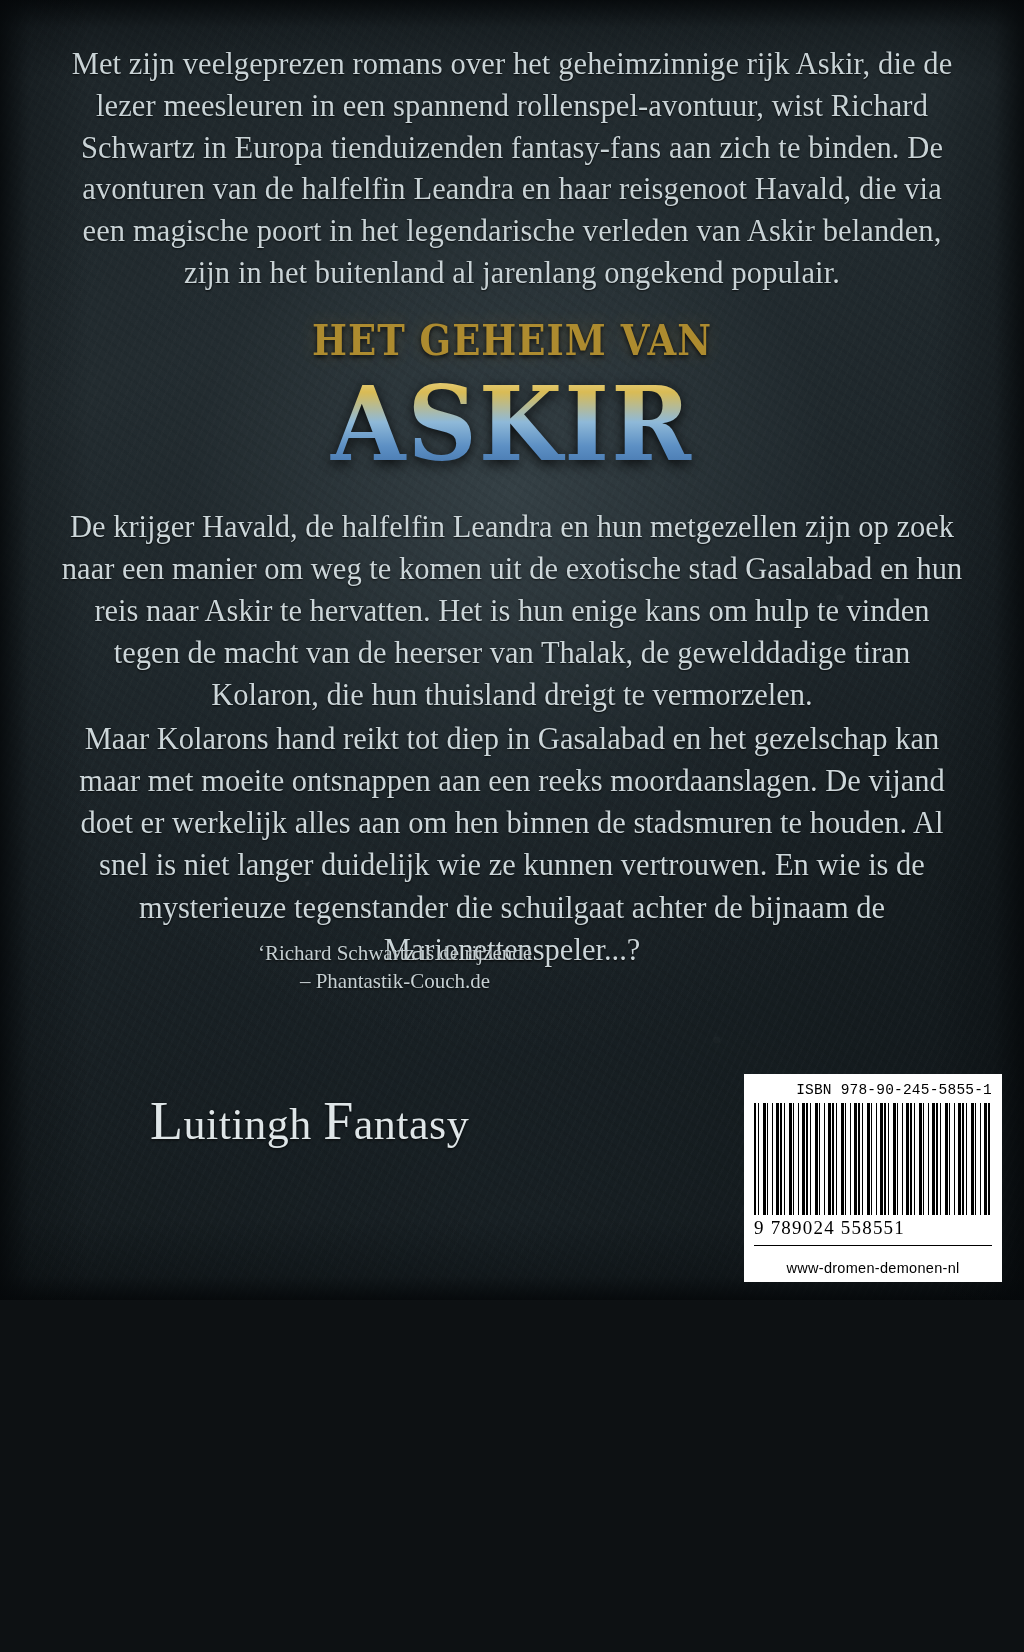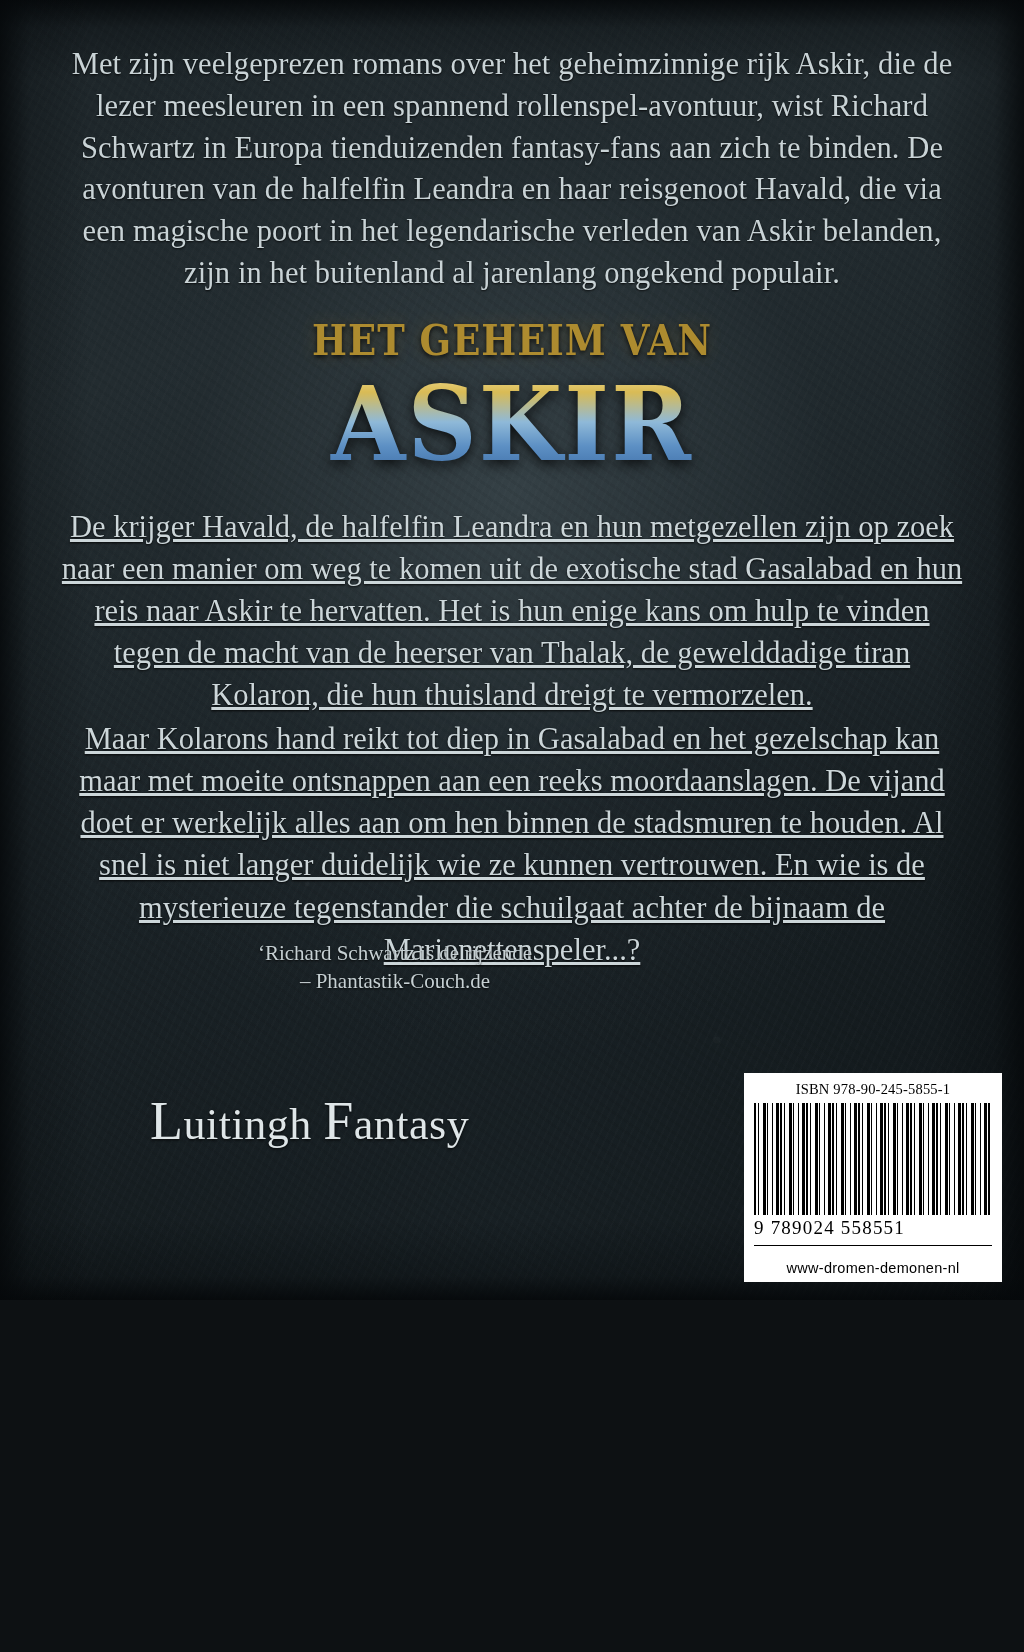--- a/index.html
+++ b/index.html
@@ -105,21 +105,21 @@
   }
 
   .blurb-main {
     margin-top: 36px;
     color: #ccd6d9;
     font-size: 30.5px;
     line-height: 1.38;
     text-align: center;
     text-shadow: 0 1px 2px rgba(0,0,0,0.8);
   }
-  .blurb-main p { margin: 0; text-decoration: underline; }
+  .blurb-main p { margin: 0; }
   .blurb-main p + p { margin-top: 2px; }
 
   .bottom-area {
     position: absolute;
     left: 0;
     right: 0;
     bottom: 0;
     height: 400px;
     z-index: 4;
   }
@@ -152,24 +152,24 @@
   .isbn-box {
     position: absolute;
     right: 22px;
     bottom: 18px;
     width: 258px;
     background: #ffffff;
     padding: 8px 10px 6px 10px;
     box-sizing: border-box;
   }
   .isbn-text {
-    font-family: Liberation Serif, serif;
+    font-family: Liberation Mono, monospace;
     font-size: 14.5px;
     color: #000;
-    text-align: center;
+    text-align: right;
     letter-spacing: 0.2px;
     margin-bottom: 5px;
   }
   .barcode {
     height: 112px;
     width: 100%;
     background-image:
       repeating-linear-gradient(90deg,
         #000 0 2px, #fff 2px 4px, #000 4px 5px, #fff 5px 9px,
         #000 9px 12px, #fff 12px 13px, #000 13px 14px, #fff 14px 18px,

